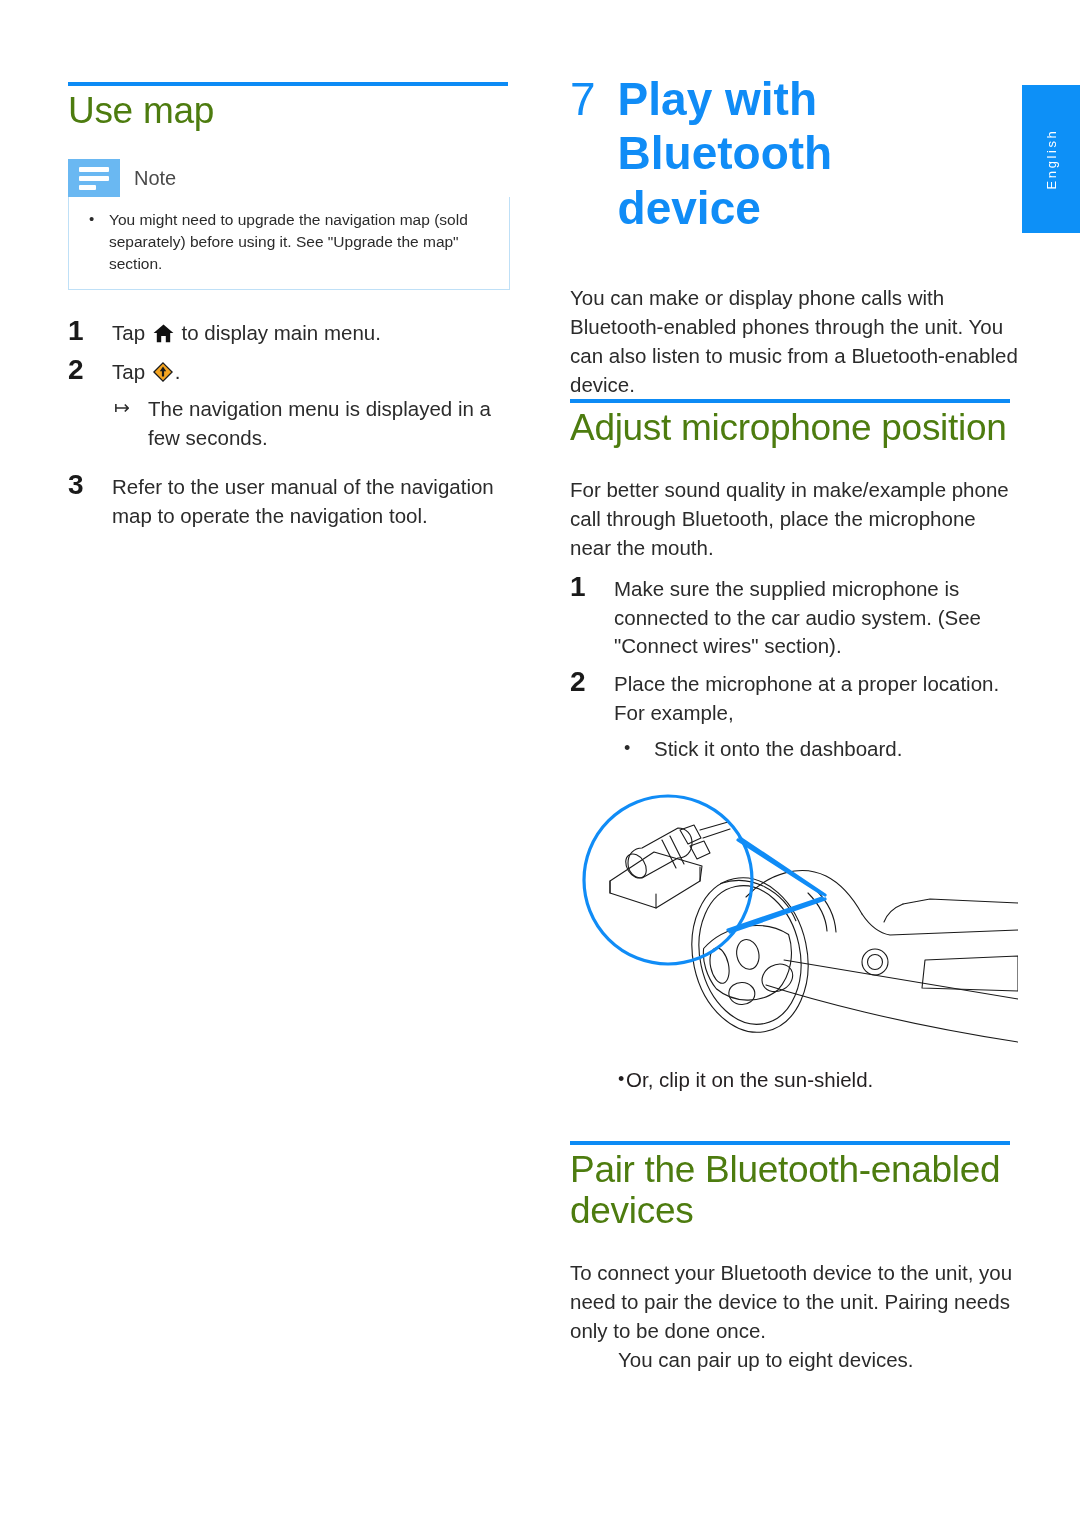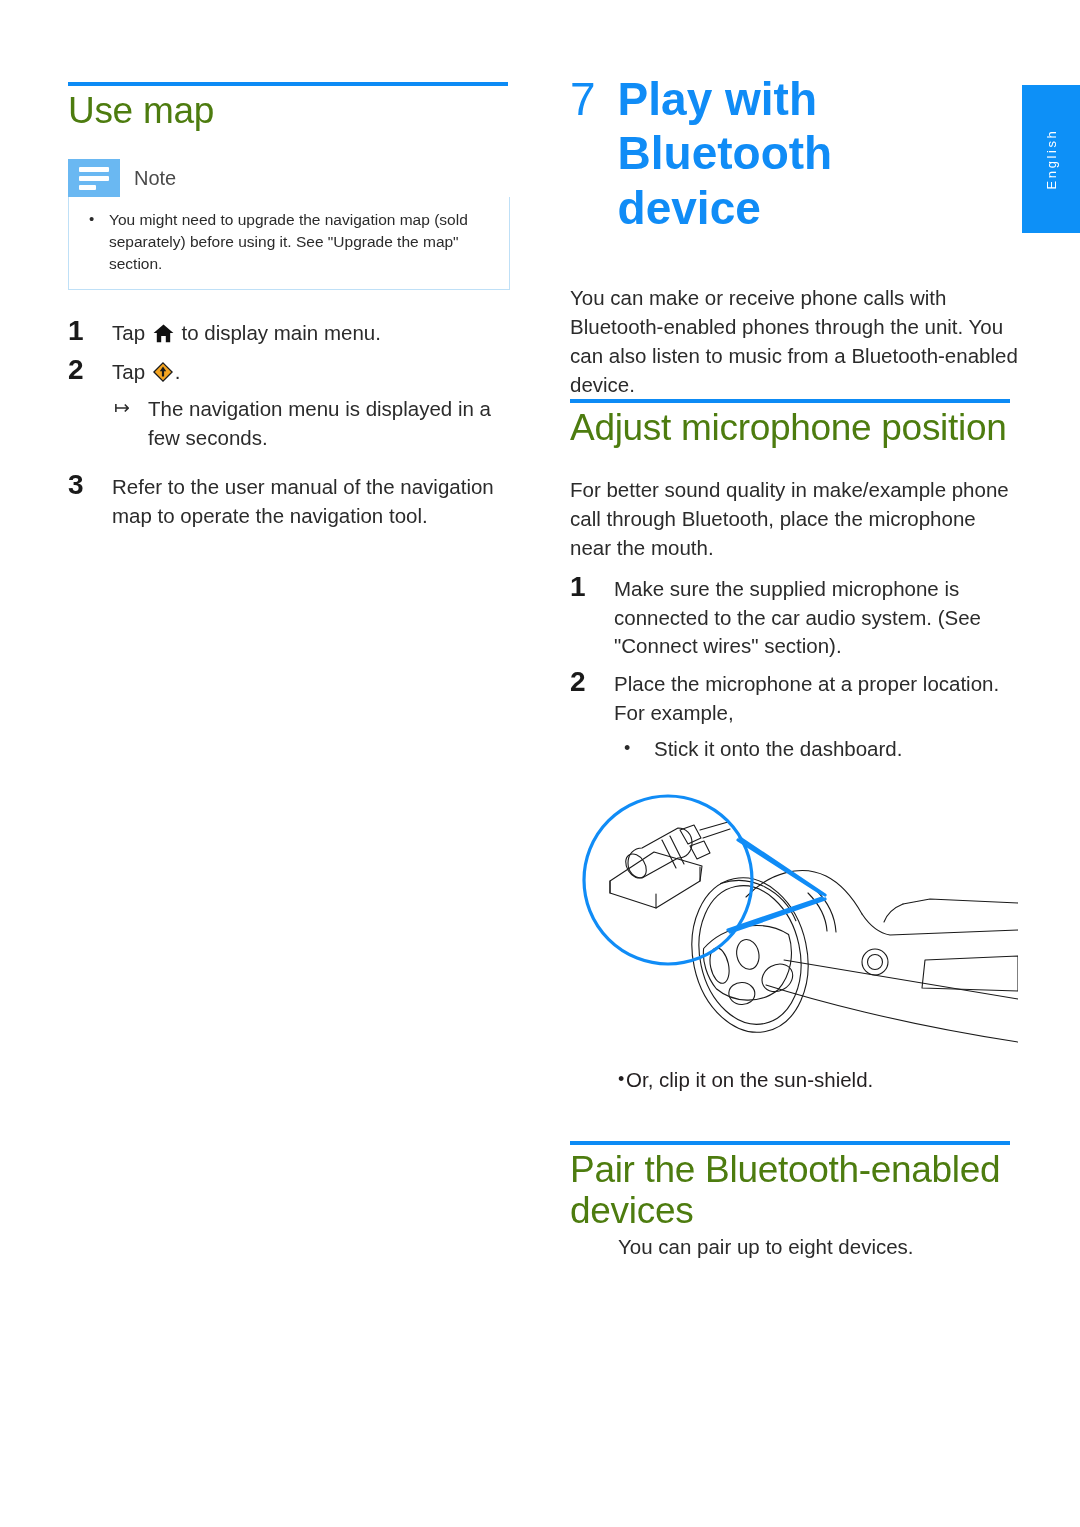--- a/index.html
+++ b/index.html
@@ -292,21 +292,21 @@
     </div>
   </div>
 
   <div class="col col-right" style="top:72px;">
 
     <div class="h-chapter-wrap">
       <div class="h-chapter-num">7</div>
       <div class="h-chapter-title">Play with Bluetooth device</div>
     </div>
 
-    <p class="p" style="margin-top:48px;">You can make or receive phone calls with Bluetooth-enabled phones through the unit. You can also listen to music from a Bluetooth-enabled device.</p>
+    <p class="p" style="margin-top:48px;">You can make or display phone calls with Bluetooth-enabled phones through the unit. You can also listen to music from a Bluetooth-enabled device.</p>
 
     <div style="">
       <div class="rule"></div>
       <h2 class="h-section">Adjust microphone position</h2>
     </div>
 
     <p class="p" style="margin-top:26px;">For better sound quality in make/example phone call through Bluetooth, place the microphone near the mouth.</p>
 
     <div class="steps" style="margin-top:10px;">
       <div class="step">
@@ -400,20 +400,21 @@
     <div class="bullet-line fig-caption">
       <div class="bullet-dot" style="flex:0 0 52px; padding-left:44px;">•</div>
       <div class="bullet-text">Or, clip it on the sun-shield.</div>
     </div>
 
     <div style="margin-top:46px;">
       <div class="rule"></div>
       <h2 class="h-section" style="max-width:440px;">Pair the Bluetooth-enabled devices</h2>
     </div>
 
+    <p class="p" style="margin-top:26px;">To connect your Bluetooth device to the unit, you need to pair the device to the unit. Pairing needs only to be done once.</p>
     <p class="p" style="margin-top:0;margin-left:48px;">You can pair up to eight devices.</p>
 
   </div>
 
   <div class="footer">
     <span>EN</span>
     <span class="fnum">25</span>
   </div>
 
 </div>

